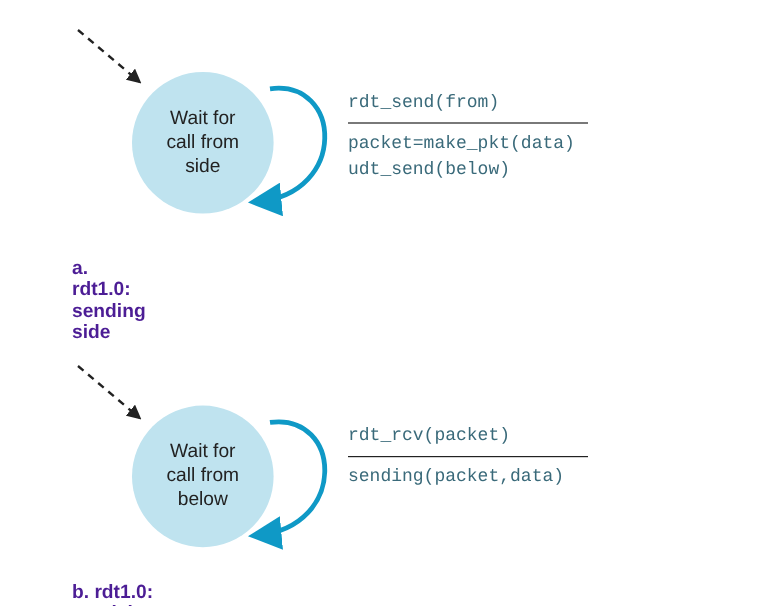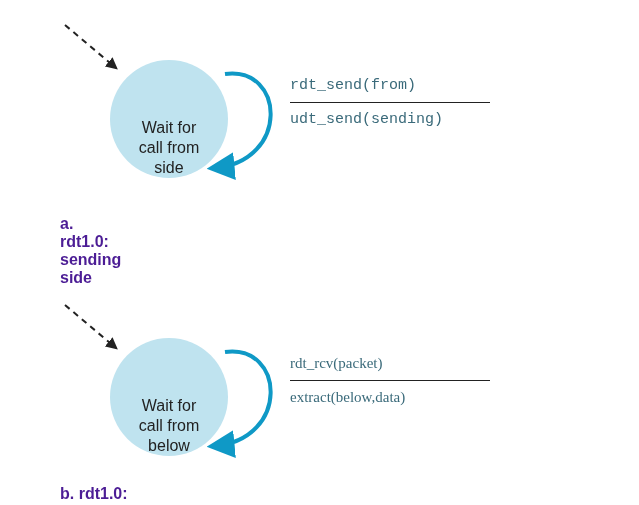--- a/index.html
+++ b/index.html
@@ -16,21 +16,21 @@
   }
   .state-circle {
     position: absolute;
     width: 118px;
     height: 118px;
     border-radius: 50%;
     background: #bfe3ef;
     display: flex;
     flex-direction: column;
     align-items: center;
-    justify-content: flex-end;
+    justify-content: center;
     text-align: center;
     font-size: 16px;
     color: #222;
     line-height: 1.25;
   }
   .loop-arc {
     position: absolute;
     pointer-events: none;
   }
   .init-arrow {
@@ -82,21 +82,22 @@
       <marker id="loopA" viewBox="0 0 10 10" refX="7" refY="5" markerWidth="7" markerHeight="7" orient="auto-start-reverse">
         <path d="M0,0 L10,5 L0,10 z" fill="#0f99c6"></path>
       </marker>
     </defs>
     <path d="M 30 18 C 90 10, 95 105, 20 112" fill="none" stroke="#0f99c6" stroke-width="4" marker-end="url(#loopA)"></path>
   </svg>
 
   <div class="trans-label" style="left:290px; top:75px;">
     <div>rdt_send(from)</div>
     <hr class="rule">
-    <div>udt_send(sending)</div>
+    <div>packet=make_pkt(data)</div>
+    <div>udt_send(below)</div>
   </div>
 
   <div class="caption" style="left:60px; top:215px;">a.  rdt1.0: sending side</div>
 </div>
 
 <div class="fsm-block">
 
   <svg class="init-arrow" width="80" height="60" style="left:60px; top:300px;">
     <defs>
       <marker id="arrB" viewBox="0 0 10 10" refX="8" refY="5" markerWidth="6" markerHeight="6" orient="auto-start-reverse">
@@ -114,20 +115,20 @@
 
   <svg class="loop-arc" width="120" height="140" style="left:195px; top:334px;">
     <defs>
       <marker id="loopB" viewBox="0 0 10 10" refX="7" refY="5" markerWidth="7" markerHeight="7" orient="auto-start-reverse">
         <path d="M0,0 L10,5 L0,10 z" fill="#0f99c6"></path>
       </marker>
     </defs>
     <path d="M 30 18 C 90 10, 95 105, 20 112" fill="none" stroke="#0f99c6" stroke-width="4" marker-end="url(#loopB)"></path>
   </svg>
 
-  <div class="trans-label" style="left:290px; top:353px;font-family:Liberation Serif, serif;">
+  <div class="trans-label" style="left:290px; top:353px;">
     <div>rdt_rcv(packet)</div>
     <hr class="rule">
-    <div>extract(below,data)</div>
+    <div>sending(packet,data)</div>
   </div>
 
   <div class="caption" style="left:60px; top:485px;">b.  rdt1.0: receiving side</div>
 </div>
 
 </body></html>

